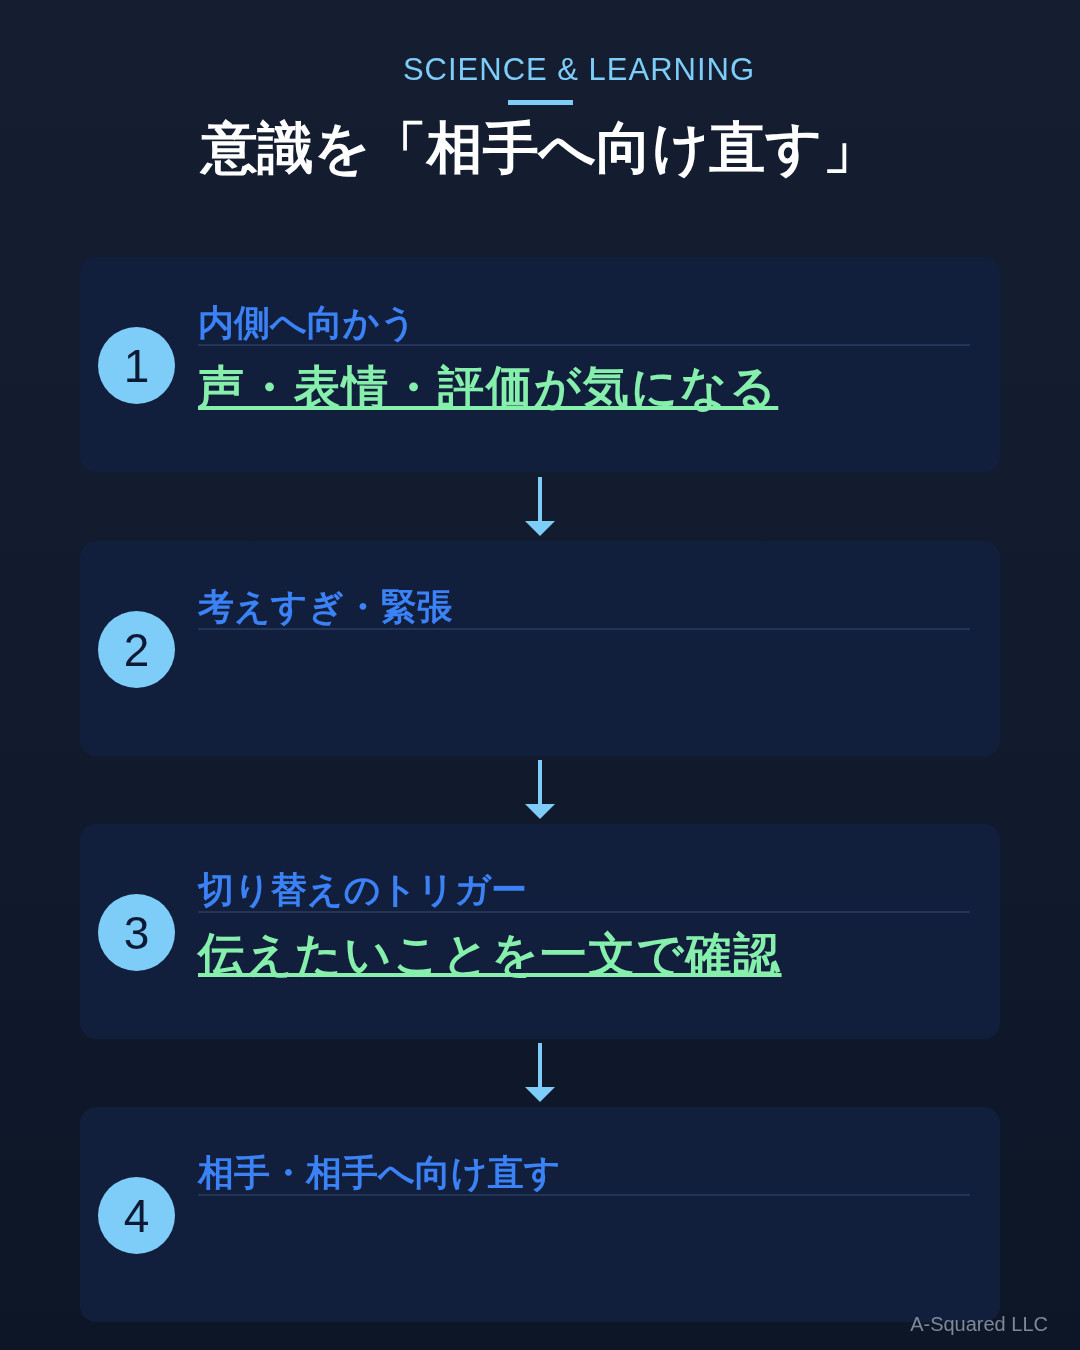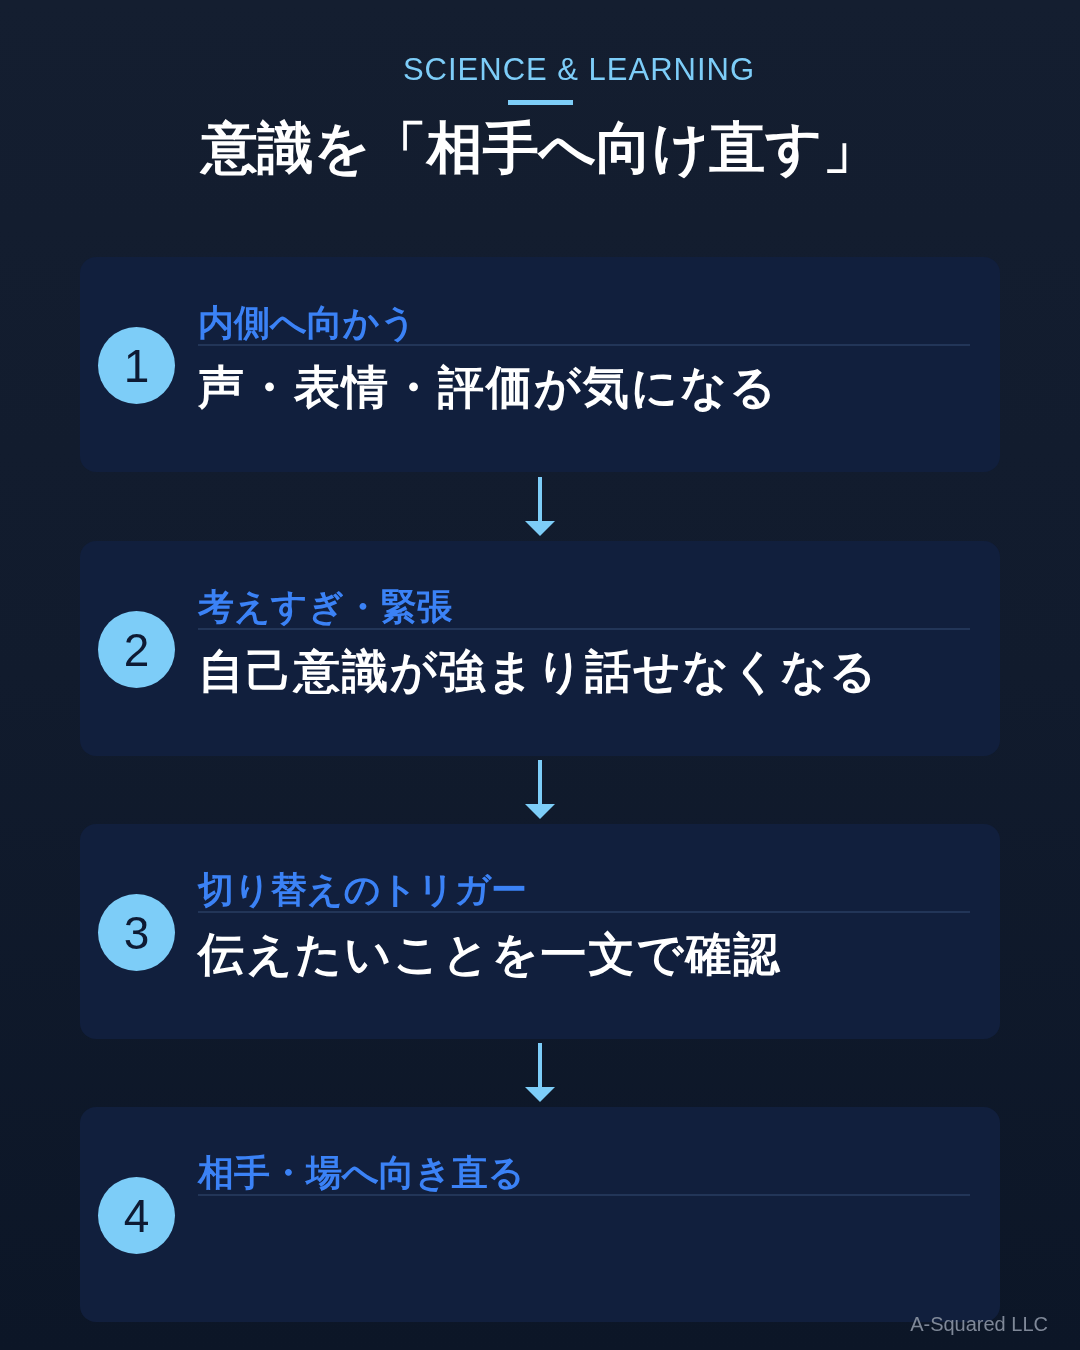--- a/index.html
+++ b/index.html
@@ -47,22 +47,22 @@
       position: absolute; left: 118px; top: 42px;
       font-size: 36px; font-weight: bold; color: #3b82f6;
       white-space: nowrap;
     }
     .card-rule {
       position: absolute; left: 118px; top: 87px;
       width: 772px; height: 2px; background: #223558;
     }
     .card-main {
       position: absolute; left: 118px; top: 100px;
-      font-size: 46px; font-weight: bold; color: #ffffff;
-      letter-spacing: 2px; white-space: nowrap;
+      font-size: 46px; font-weight: bold; color: #86efac;
+      letter-spacing: 2px; white-space: nowrap; text-decoration: underline;
     }
     .arrow {
       position: absolute; left: 524px; width: 32px; height: 60px;
     }
     .footer {
       position: absolute; right: 32px; bottom: 14px;
       font-family: "Liberation Sans", sans-serif;
       font-size: 20px; color: #7f8898;
     }
   </style>
@@ -85,21 +85,20 @@
 
 <svg class="arrow" style="top:477px;" viewBox="0 0 32 60">
   <rect x="14" y="0" width="4" height="46" fill="#7dcdf8"></rect>
   <polygon points="1,44 31,44 16,59" fill="#7dcdf8"></polygon>
 </svg>
 
 <div class="card" style="top:541px;">
   <div class="badge">2</div>
   <div class="card-sub">考えすぎ・緊張</div>
   <div class="card-rule"></div>
-  <div class="card-main">自己意識が強まり話せなくなる</div>
 </div>
 
 <svg class="arrow" style="top:760px;" viewBox="0 0 32 60">
   <rect x="14" y="0" width="4" height="46" fill="#7dcdf8"></rect>
   <polygon points="1,44 31,44 16,59" fill="#7dcdf8"></polygon>
 </svg>
 
 <div class="card" style="top:824px;">
   <div class="badge">3</div>
   <div class="card-sub">切り替えのトリガー</div>
@@ -107,17 +106,17 @@
   <div class="card-main">伝えたいことを一文で確認</div>
 </div>
 
 <svg class="arrow" style="top:1043px;" viewBox="0 0 32 60">
   <rect x="14" y="0" width="4" height="46" fill="#7dcdf8"></rect>
   <polygon points="1,44 31,44 16,59" fill="#7dcdf8"></polygon>
 </svg>
 
 <div class="card" style="top:1107px;">
   <div class="badge">4</div>
-  <div class="card-sub">相手・場へ向き直る</div>
+  <div class="card-sub">相手・相手へ向け直す</div>
   <div class="card-rule"></div>
 </div>
 
 <div class="footer">A-Squared LLC</div>
 
 </body></html>

